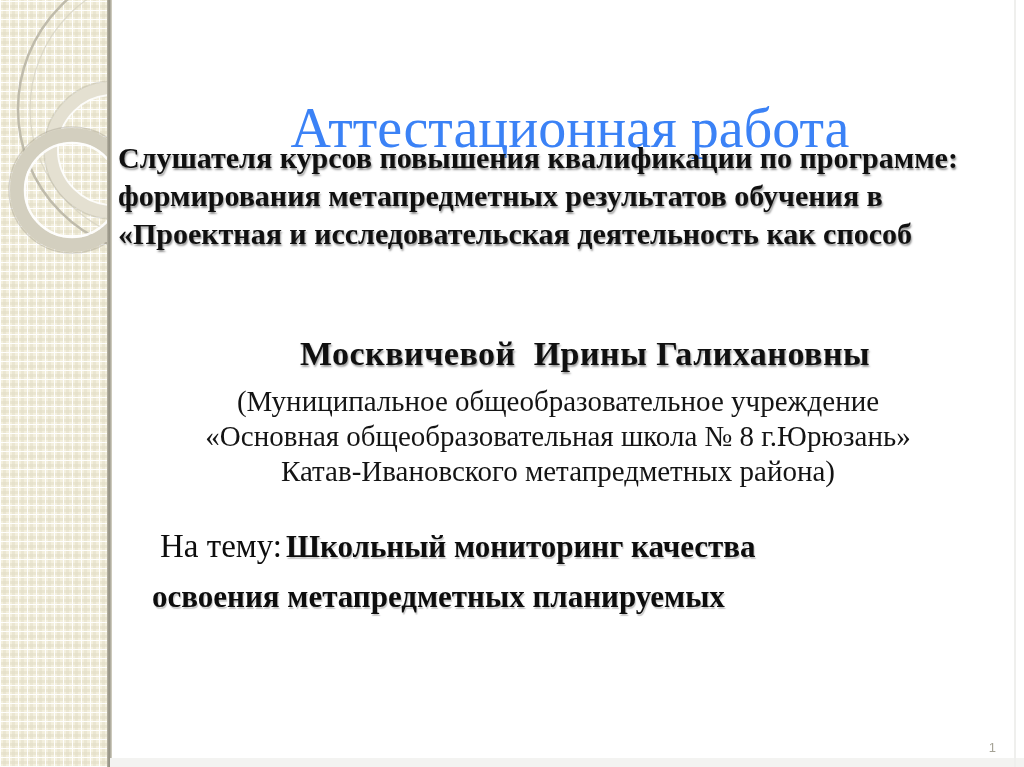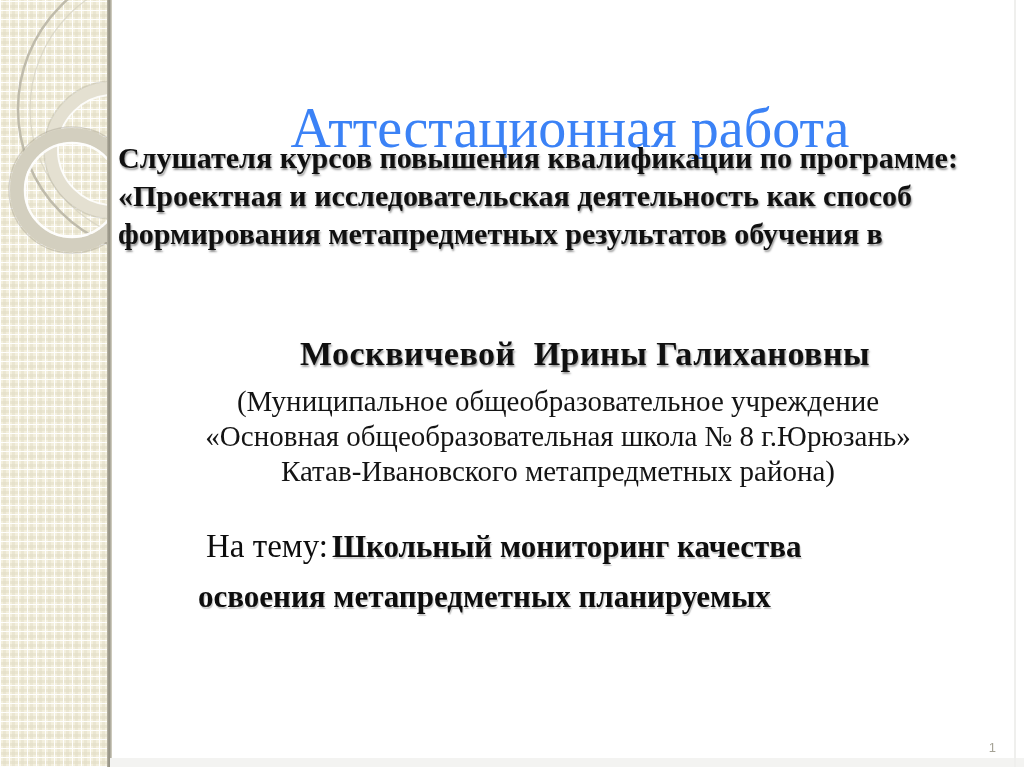--- a/index.html
+++ b/index.html
@@ -42,21 +42,21 @@
     letter-spacing:.5px;color:#101010;
     text-shadow:1px 2px 2px rgba(90,90,90,.6);
   }
   .affiliation{
     position:absolute;left:178px;top:384px;width:760px;
     text-align:center;font-size:29px;line-height:35px;font-weight:400;
     color:#141414;
   }
   .topic{
     position:absolute;left:152px;top:524px;width:760px;
-    text-align:left;line-height:45px;color:#0d0d0d;margin-left:46px;
+    text-align:left;line-height:45px;color:#0d0d0d;
   }
   .topic-label{
     font-size:33px;font-weight:400;padding-left:8px;
   }
   .topic-bold{
     font-size:31px;font-weight:700;
     text-shadow:1px 1.5px 1px rgba(100,100,100,.35);
   }
   .topic .cont{display:block;}
   
@@ -89,22 +89,22 @@
     <circle cx="72" cy="190" r="47" fill="none" stroke="rgba(255,255,255,0.9)" stroke-width="2.5"></circle>
     <circle cx="72" cy="190" r="63" fill="none" stroke="rgba(160,156,140,0.4)" stroke-width="1.5"></circle>
   </svg>
 </div>
 <div class="sidebar-edge"></div>
 
 <h1 class="title">Аттестационная работа</h1>
 
 <div class="subtitle">
   <div>Слушателя курсов повышения квалификации по программе:</div>
+  <div>формирования метапредметных результатов обучения в</div>
   <div>«Проектная и исследовательская деятельность как способ</div>
-  <div>формирования метапредметных результатов обучения в</div>
 </div>
 
 <div class="author">Москвичевой&nbsp; Ирины Галихановны</div>
 
 <div class="affiliation">
   <div>(Муниципальное общеобразовательное учреждение</div>
   <div>«Основная общеобразовательная школа № 8 г.Юрюзань»</div>
   <div>Катав-Ивановского метапредметных района)</div>
 </div>
 

